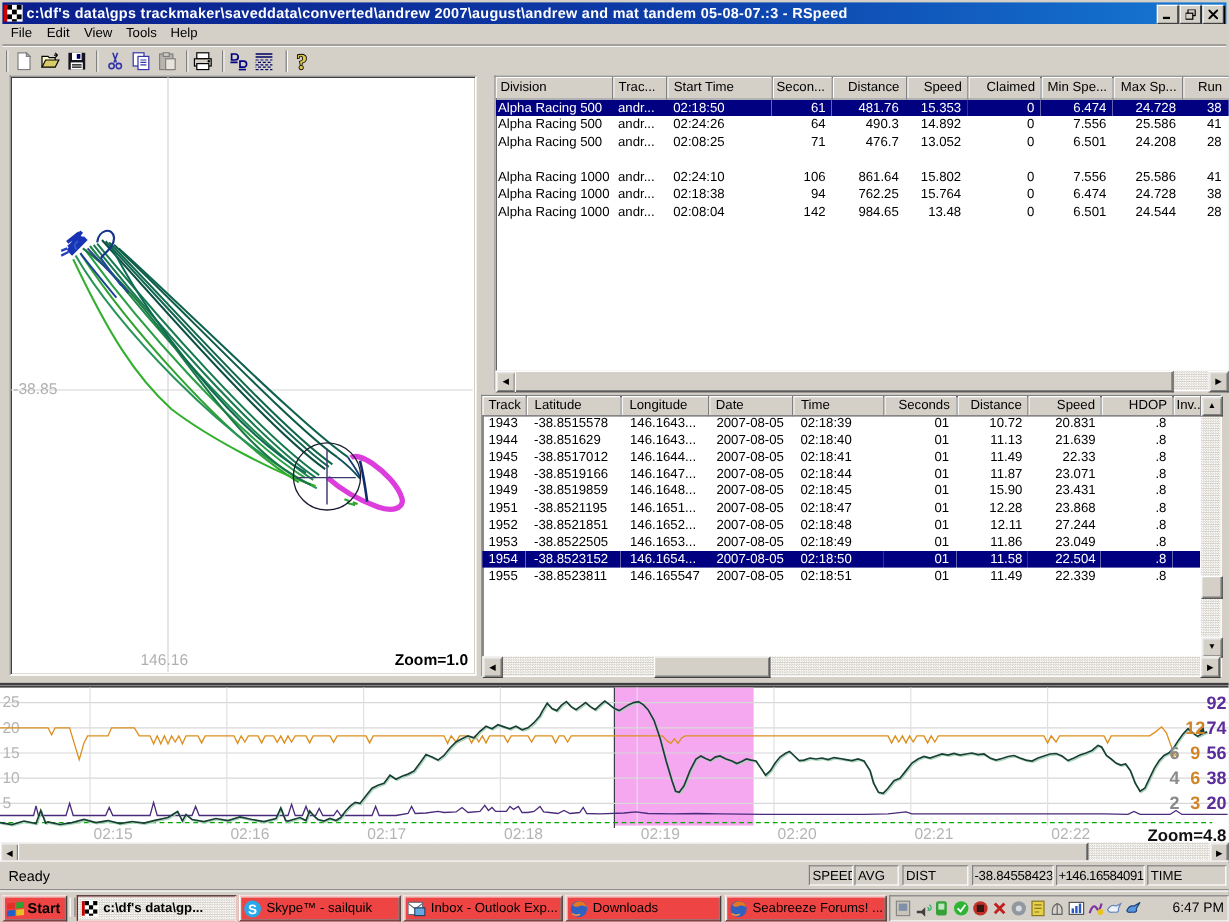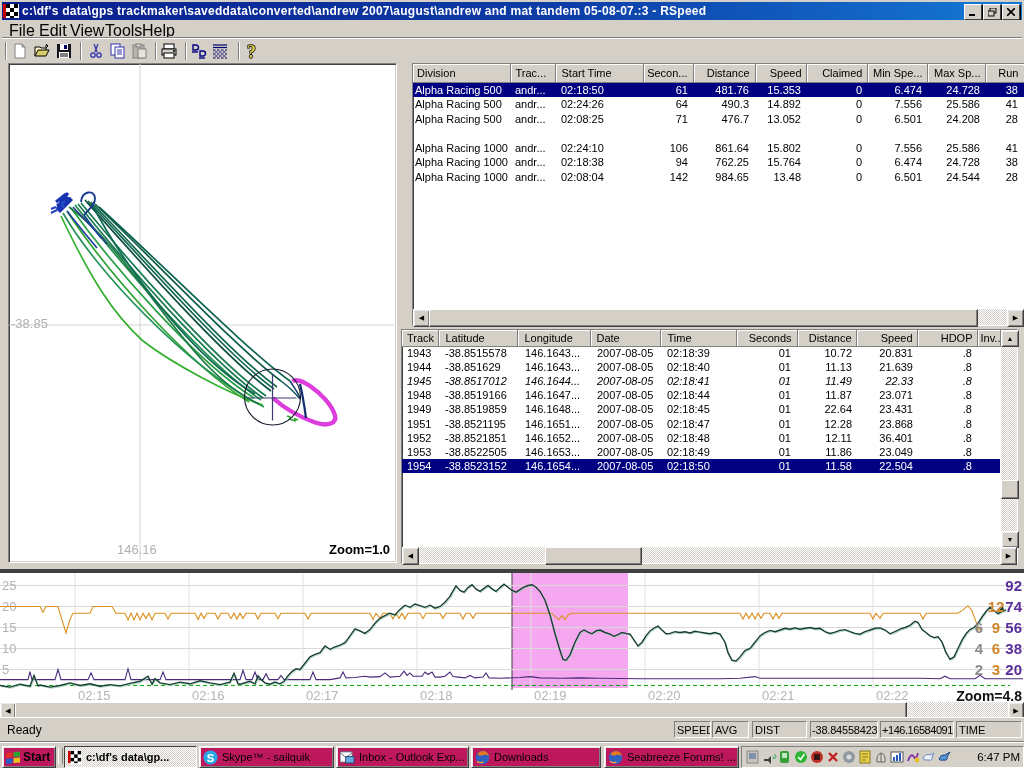--- a/index.html
+++ b/index.html
@@ -4,21 +4,21 @@
 <style>
 html,body{margin:0;padding:0;width:1024px;height:768px;overflow:hidden;}
 body{font-family:"Liberation Sans",sans-serif;background:#d4d0c8;position:relative;font-size:11px;color:#000;}
 .abs{position:absolute;}
 
 #titlebar{left:2px;top:2px;width:1020px;height:18px;background:linear-gradient(90deg,#0a1e8c 0%,#0d3da8 55%,#1579d3 100%);display:flex;align-items:center;}
 #titletext{color:#fff;font-weight:bold;font-size:12px;white-space:nowrap;margin-left:3px;letter-spacing:0.25px;}
 .tbtn{width:16px;height:14px;background:#d4d0c8;border:1px solid;border-color:#fff #404040 #404040 #fff;box-shadow:1px 1px 0 #000;display:flex;align-items:center;justify-content:center;font-size:9px;font-weight:bold;position:absolute;top:2px;}
 
 #menubar{left:2px;top:20px;width:1020px;height:17px;background:#d4d0c8;}
-#menubar span{position:absolute;top:2px;font-size:16px;}
+#menubar span{position:absolute;top:2px;font-size:11px;}
 
 #toolbar{left:2px;top:37px;width:1020px;height:26px;background:#d4d0c8;border-top:1px solid #808080;box-shadow:inset 0 1px 0 #fff;}
 .tsep{position:absolute;top:4px;width:1px;height:18px;background:#808080;box-shadow:1px 0 0 #fff;}
 .ticon{position:absolute;top:5px;width:16px;height:16px;}
 
 .sunk{border:1px solid;border-color:#808080 #fff #fff #808080;box-shadow:inset 1px 1px 0 #404040, inset -1px -1px 0 #d4d0c8;}
 #plot{left:8px;top:63px;width:387px;height:498px;background:#fff;}
 #toptab{left:412px;top:63px;width:615px;height:261px;background:#fff;}
 #bottab{left:401px;top:329px;width:615px;height:233px;background:#fff;}
 #chart{left:0px;top:569px;width:1024px;height:133px;background:#fff;border-top:2px solid #404040;box-sizing:border-box;}
@@ -31,21 +31,21 @@
 .selrow td{background:#000080;color:#fff;}
 
 .sb{background-image:conic-gradient(#fff 25%,#d4d0c8 0 50%,#fff 0 75%,#d4d0c8 0);background-size:2px 2px;}
 .sbtn{background:#d4d0c8;border:1px solid;border-color:#fff #404040 #404040 #fff;box-shadow:inset 1px 1px 0 #e8e8e8, inset -1px -1px 0 #808080;display:flex;align-items:center;justify-content:center;font-size:7px;color:#000;}
 .thumb{background:#d4d0c8;border:1px solid;border-color:#fff #404040 #404040 #fff;box-shadow:inset -1px -1px 0 #808080;}
 
 #status{left:0;top:717px;width:1024px;height:25px;background:#d4d0c8;border-top:1px solid #fff;}
 .spanel{position:absolute;top:3px;height:17px;border:1px solid;border-color:#808080 #fff #fff #808080;font-size:11px;padding:2px 2px 0 2px;box-sizing:border-box;overflow:hidden;white-space:nowrap;}
 
 #taskbar{left:0;top:742px;width:1024px;height:26px;background:#d4d0c8;border-top:1px solid #fff;box-shadow:0 -1px 0 #808080;}
-.task{position:absolute;top:3px;height:20px;background:#be185d;border:1px solid;border-color:#fff #404040 #404040 #fff;box-shadow:inset 1px 1px 0 #e8e8e8, inset -1px -1px 0 #808080;display:flex;align-items:center;font-size:11px;overflow:hidden;white-space:nowrap;}
+.task{position:absolute;top:3px;height:20px;background:#ef4444;border:1px solid;border-color:#fff #404040 #404040 #fff;box-shadow:inset 1px 1px 0 #e8e8e8, inset -1px -1px 0 #808080;display:flex;align-items:center;font-size:11px;overflow:hidden;white-space:nowrap;}
 .task.active{border-color:#404040 #fff #fff #404040;box-shadow:none;background-image:conic-gradient(#fff 25%,#d4d0c8 0 50%,#fff 0 75%,#d4d0c8 0);background-size:2px 2px;font-weight:bold;}
 </style>
 </head>
 <body>
 
 <div class="abs" style="left:0;top:0;width:1024px;height:768px;background:#d4d0c8;"></div>
 
 <div id="titlebar" class="abs">
   <svg width="16" height="16" style="margin-left:1px" viewBox="0 0 16 16">
     <rect x="0" y="1" width="3" height="14" fill="#cc0000"></rect>
@@ -382,21 +382,21 @@
           <td style="padding-left:7px">-38.851629</td>
           <td style="padding-left:8px">146.1643...</td>
           <td style="padding-left:7px">2007-08-05</td>
           <td style="padding-left:7px">02:18:40</td>
           <td class="r" style="padding-right:6px">01</td>
           <td class="r" style="padding-right:4px">11.13</td>
           <td class="r" style="padding-right:4px">21.639</td>
           <td class="r" style="padding-right:5px">.8</td>
           <td></td>
         </tr>
-        <tr style="height:14.1px;font-style:italic;">
+        <tr style="height:14.1px;">
           <td style="padding-left:5px">1945</td>
           <td style="padding-left:7px">-38.8517012</td>
           <td style="padding-left:8px">146.1644...</td>
           <td style="padding-left:7px">2007-08-05</td>
           <td style="padding-left:7px">02:18:41</td>
           <td class="r" style="padding-right:6px">01</td>
           <td class="r" style="padding-right:4px">11.49</td>
           <td class="r" style="padding-right:4px">22.33</td>
           <td class="r" style="padding-right:5px">.8</td>
           <td></td>
@@ -413,21 +413,21 @@
           <td class="r" style="padding-right:5px">.8</td>
           <td></td>
         </tr>
         <tr style="height:14.1px;">
           <td style="padding-left:5px">1949</td>
           <td style="padding-left:7px">-38.8519859</td>
           <td style="padding-left:8px">146.1648...</td>
           <td style="padding-left:7px">2007-08-05</td>
           <td style="padding-left:7px">02:18:45</td>
           <td class="r" style="padding-right:6px">01</td>
-          <td class="r" style="padding-right:4px">22.64</td>
+          <td class="r" style="padding-right:4px">15.90</td>
           <td class="r" style="padding-right:4px">23.431</td>
           <td class="r" style="padding-right:5px">.8</td>
           <td></td>
         </tr>
         <tr style="height:14.1px;">
           <td style="padding-left:5px">1951</td>
           <td style="padding-left:7px">-38.8521195</td>
           <td style="padding-left:8px">146.1651...</td>
           <td style="padding-left:7px">2007-08-05</td>
           <td style="padding-left:7px">02:18:47</td>
@@ -438,21 +438,21 @@
           <td></td>
         </tr>
         <tr style="height:14.1px;">
           <td style="padding-left:5px">1952</td>
           <td style="padding-left:7px">-38.8521851</td>
           <td style="padding-left:8px">146.1652...</td>
           <td style="padding-left:7px">2007-08-05</td>
           <td style="padding-left:7px">02:18:48</td>
           <td class="r" style="padding-right:6px">01</td>
           <td class="r" style="padding-right:4px">12.11</td>
-          <td class="r" style="padding-right:4px">36.401</td>
+          <td class="r" style="padding-right:4px">27.244</td>
           <td class="r" style="padding-right:5px">.8</td>
           <td></td>
         </tr>
         <tr style="height:14.1px;">
           <td style="padding-left:5px">1953</td>
           <td style="padding-left:7px">-38.8522505</td>
           <td style="padding-left:8px">146.1653...</td>
           <td style="padding-left:7px">2007-08-05</td>
           <td style="padding-left:7px">02:18:49</td>
           <td class="r" style="padding-right:6px">01</td>
@@ -463,20 +463,32 @@
         </tr>
         <tr style="height:14.1px;" class="selrow">
           <td style="padding-left:5px">1954</td>
           <td style="padding-left:7px">-38.8523152</td>
           <td style="padding-left:8px">146.1654...</td>
           <td style="padding-left:7px">2007-08-05</td>
           <td style="padding-left:7px">02:18:50</td>
           <td class="r" style="padding-right:6px">01</td>
           <td class="r" style="padding-right:4px">11.58</td>
           <td class="r" style="padding-right:4px">22.504</td>
+          <td class="r" style="padding-right:5px">.8</td>
+          <td></td>
+        </tr>
+        <tr style="height:14.1px;">
+          <td style="padding-left:5px">1955</td>
+          <td style="padding-left:7px">-38.8523811</td>
+          <td style="padding-left:8px">146.165547</td>
+          <td style="padding-left:7px">2007-08-05</td>
+          <td style="padding-left:7px">02:18:51</td>
+          <td class="r" style="padding-right:6px">01</td>
+          <td class="r" style="padding-right:4px">11.49</td>
+          <td class="r" style="padding-right:4px">22.339</td>
           <td class="r" style="padding-right:5px">.8</td>
           <td></td>
         </tr>
       </tbody>
     </table>
 
   <div style="position:absolute;right:0;top:0;width:16px;height:217px;" class="sb">
     <div class="sbtn" style="position:absolute;left:0;top:0;width:16px;height:15px;">▲</div>
     <div class="thumb" style="position:absolute;left:0;top:150px;width:16px;height:17px;"></div>
     <div class="sbtn" style="position:absolute;left:0;top:201px;width:16px;height:15px;">▼</div>

